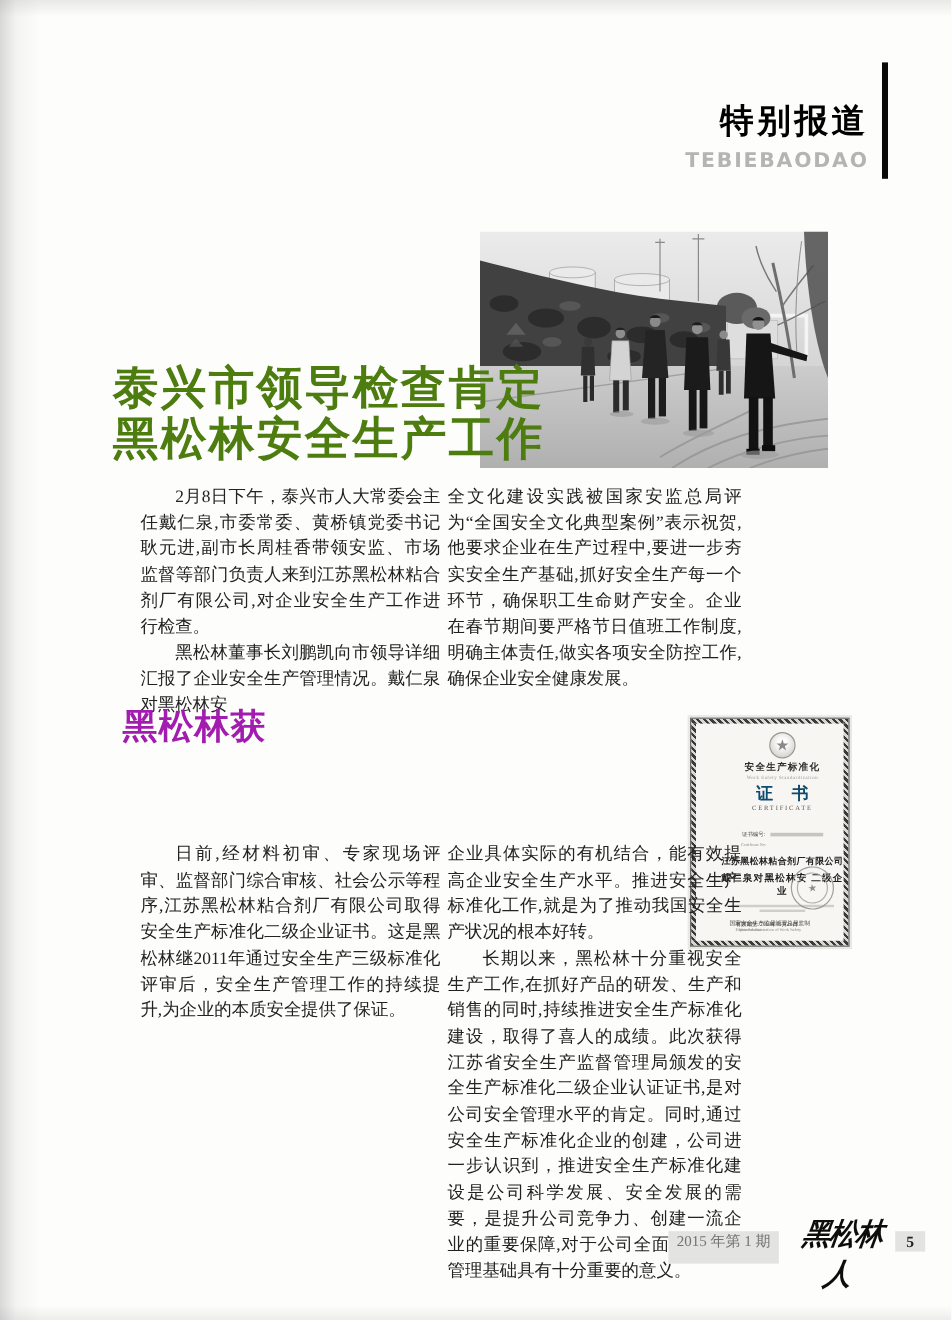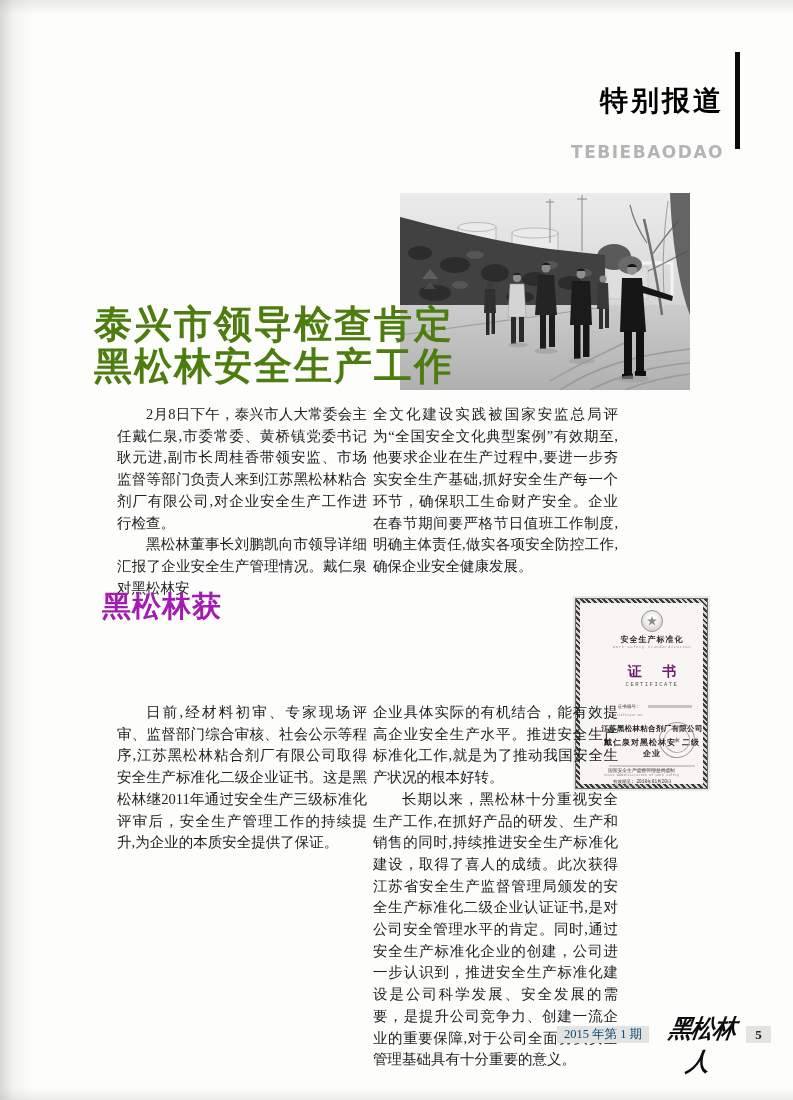--- a/index.html
+++ b/index.html
@@ -16,21 +16,21 @@
   .edge-top { position:absolute; left:0; top:0; width:793px; height:14px;
     background:linear-gradient(180deg, rgba(140,140,140,.18), rgba(255,255,255,0)); }
   .edge-bottom { position:absolute; left:0; bottom:0; width:793px; height:12px;
     background:linear-gradient(0deg, rgba(140,140,140,.15), rgba(255,255,255,0)); }
 
   
   .header-block { position:absolute; top:84px; right:69px; text-align:right; }
   .header-title { font-family:"DejaVu Sans","Liberation Sans",sans-serif;
     font-weight:bold; font-size:28px; letter-spacing:3px; color:#000000; line-height:34px; }
   .header-sub { font-family:"DejaVu Sans","Liberation Sans",sans-serif;
-    font-weight:bold; font-size:17px; letter-spacing:1.5px; color:#b4b4b4; margin-top:24px; }
+    font-weight:bold; font-size:17px; letter-spacing:1.5px; color:#b4b4b4; margin-top:6px; }
   .header-bar { position:absolute; left:735px; top:52px; width:5px; height:97px; background:#0a0a0a; }
 
   
   .photo { position:absolute; left:400px; top:193px; width:290px; height:197px; }
   .photo svg { display:block; width:100%; height:100%; }
 
   
   .a1-title { position:absolute; left:94px; top:303px; font-weight:bold;
     font-size:38px; line-height:42px; letter-spacing:2px; color:#4d7c0f; }
   .body-col { position:absolute; font-size:14.5px; line-height:21.7px;
@@ -45,27 +45,27 @@
   .a2-c1 { left:76px; top:702px; width:250px; }
   .a2-c2 { left:332px; top:702px; width:245px; }
 
   
   .cert-wrap { position:absolute; left:573px; top:596px; width:137px; height:195px;
     background:#e9e8e4; padding:3px; }
   .cert { position:relative; width:100%; height:100%;
     background:#f7f6f2; border:4px solid transparent;
     border-image:repeating-linear-gradient(45deg,#3a3a3a 0 2px,#d8d8d3 2px 4px) 4;
     outline:1px solid #6e6e6c; text-align:center;
-    font-family:Liberation Mono, monospace;padding-left:21px; }
+    font-family:Liberation Serif, serif;padding-left:21px; }
   .cert-emblem { width:22px; height:22px; margin:7px auto 2px; border-radius:50%;
     background:radial-gradient(circle at 50% 40%, #ffffff 20%, #d6d5d0 75%, #b7b6b1);
     border:1px solid #97968f; display:flex; align-items:center; justify-content:center; }
   .cert-heading { font-size:8px; font-weight:bold; letter-spacing:1px; color:#2e2e2e; }
   .cert-heading-en { font-size:4px; color:#9a9a96; letter-spacing:.5px; }
-  .cert-title { font-size:14px; font-weight:bold; letter-spacing:6px; color:#701a75; margin-top:14px; text-indent:6px; }
+  .cert-title { font-size:14px; font-weight:bold; letter-spacing:6px; color:#0c4a6e; margin-top:3px; text-indent:6px; }
   .cert-title-en { font-size:5.5px; letter-spacing:1.5px; color:#555; }
   .cert-no-row { display:flex; align-items:center; justify-content:center; gap:4px; margin-top:7px; }
   .cert-no-label { font-size:4.5px; color:#3a3a3a; }
   .cert-no-label-en { font-size:3.5px; color:#8d8d89; display:block; }
   .cert-no-bar { width:44px; height:3px; background:#c6c5c0; }
   .cert-company { font-size:7.5px; font-weight:bold; color:#222; margin-top:7px; letter-spacing:.3px; }
   .cert-grade { font-size:8px; font-weight:bold; color:#1d1d1d; margin-top:3px; letter-spacing:1px; }
   .cert-enline1 { width:84%; height:2px; background:#cfcec9; margin:6px auto 0; }
   .cert-enline2 { width:38%; height:2px; background:#cfcec9; margin:2px auto 0; }
   .cert-expiry { text-align:left; padding-left:12px; margin-top:8px; }
@@ -74,22 +74,22 @@
   .cert-seal { position:absolute; right:8px; bottom:26px; width:36px; height:36px;
     border:1px solid #8f8e8a; border-radius:50%; opacity:.85; transform:rotate(-8deg);
     display:flex; align-items:center; justify-content:center; }
   .cert-seal-inner { width:26px; height:26px; border:1px solid #a5a4a0; border-radius:50%;
     display:flex; align-items:center; justify-content:center; font-size:5px; color:#6f6e6a; }
   .cert-issuer { position:absolute; left:0; right:0; bottom:7px; }
   .cert-issuer-cn { font-size:4.8px; color:#3c3c3a; }
   .cert-issuer-en { font-size:3.6px; color:#8d8d89; }
 
   
-  .footer-issue { position:absolute; left:557px; top:1026px; width:92px; height:17px;
-    background:#e3e3e2; color:#0c4a6e; font-size:12.5px; line-height:17px; text-align:center; }
+  .footer-issue { position:absolute; left:557px; top:1026px; width:92px; height:27px;
+    background:#e3e3e2; color:#737373; font-size:12.5px; line-height:17px; text-align:center; }
   .footer-logo { position:absolute; left:656px; top:1012px; width:88px; text-align:center;
     font-family:"DejaVu Serif","Liberation Serif",serif; font-style:italic; font-weight:900;
     font-size:25px; letter-spacing:-1px; color:#0d0d0d;
     transform:skewX(-8deg) scaleX(.92); }
   .footer-page { position:absolute; left:746px; top:1026px; width:25px; height:17px;
     background:#e3e3e2; color:#222; font-weight:bold; font-size:13px; line-height:17px; text-align:center; }
 </style>
 </head>
 <body>
 
@@ -229,21 +229,21 @@
 
   <div class="a1-title">
     <div>泰兴市领导检查肯定</div>
     <div>黑松林安全生产工作</div>
   </div>
   <div class="body-col a1-c1">
     <p class="indent">2月8日下午，泰兴市人大常委会主任戴仁泉,市委常委、黄桥镇党委书记耿元进,副市长周桂香带领安监、市场监督等部门负责人来到江苏黑松林粘合剂厂有限公司,对企业安全生产工作进行检查。</p>
     <p class="indent">黑松林董事长刘鹏凯向市领导详细汇报了企业安全生产管理情况。戴仁泉对黑松林安</p>
   </div>
   <div class="body-col a1-c2">
-    <p>全文化建设实践被国家安监总局评为“全国安全文化典型案例”有效期至,他要求企业在生产过程中,要进一步夯实安全生产基础,抓好安全生产每一个环节，确保职工生命财产安全。企业在春节期间要严格节日值班工作制度,明确主体责任,做实各项安全防控工作,确保企业安全健康发展。</p>
+    <p>全文化建设实践被国家安监总局评为“全国安全文化典型案例”表示祝贺,他要求企业在生产过程中,要进一步夯实安全生产基础,抓好安全生产每一个环节，确保职工生命财产安全。企业在春节期间要严格节日值班工作制度,明确主体责任,做实各项安全防控工作,确保企业安全健康发展。</p>
   </div>
 
   <div class="a2-title">
     <div>黑松林获</div>
   </div>
 
   <div class="cert-wrap">
     <div class="cert">
       <div class="cert-emblem">
         <svg width="12" height="12" viewBox="0 0 12 12">

